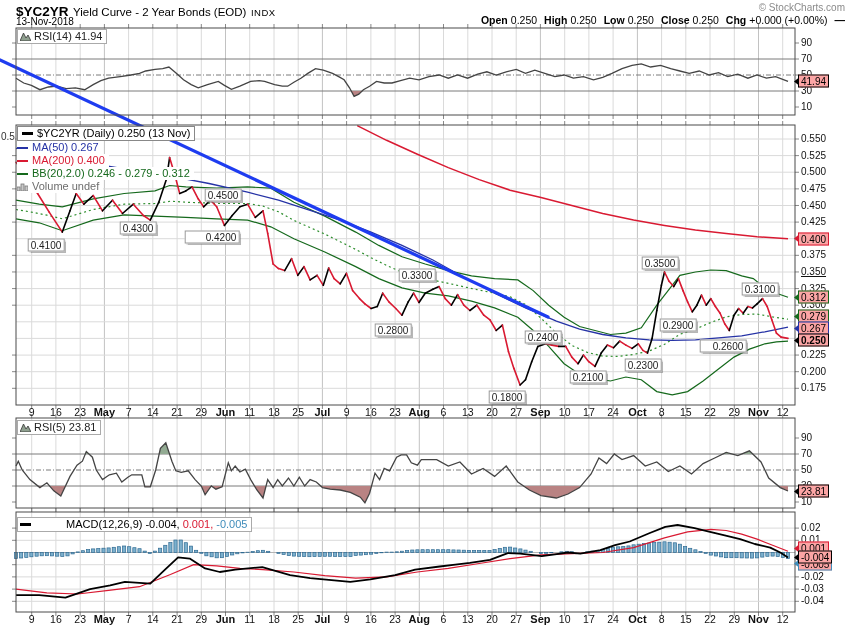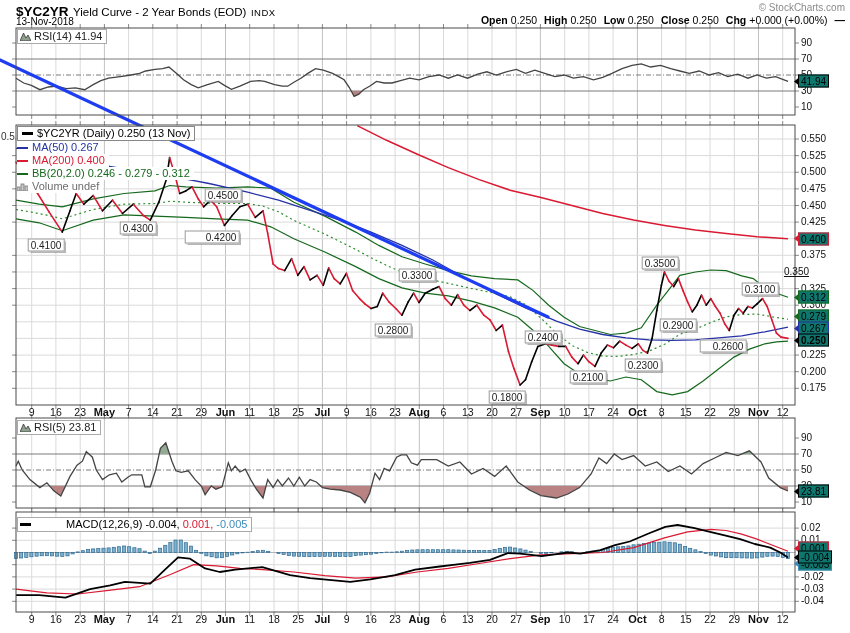--- a/index.html
+++ b/index.html
@@ -12,21 +12,21 @@
   .title-desc{font-size:11.5px;color:#000;}
   .title-suffix{font-size:9.5px;color:#000;letter-spacing:.5px;}
   .date-lbl{font-size:10px;color:#000;}
   .copyright{font-size:10px;color:#8a8a8a;}
   .quote{font-size:10.5px;color:#000;}
   .quote b{font-weight:bold;margin-left:7px;}
   .quote .qv{margin-left:3px;}
   .axl{font-size:10px;color:#111;line-height:10px;}
   .xl{font-size:10.5px;color:#111;transform:translateX(-50%);}
   .xl.bold{font-weight:bold;font-size:11px;}
-  .vbox{position:absolute;left:798px;background:#0f766e;border:1px solid #000;
+  .vbox{position:absolute;left:798px;background:#fca5a5;border:1px solid #000;
         font-size:10px;line-height:11px;padding:0 2px;transform:translateY(-50%);}
   .varr{position:absolute;left:-5px;top:50%;transform:translateY(-50%);width:0;height:0;
         border-top:4px solid transparent;border-bottom:4px solid transparent;
         border-right-width:5px;border-right-style:solid;}
   .ann{position:absolute;border:1px solid #999;background:#fff;font-size:10px;line-height:11px;
        padding:0 2px;transform:translate(-50%,-50%);box-shadow:1px 1px 1px rgba(110,110,110,.5);color:#222;}
   .legend-box{position:absolute;background:#fff;border:1px solid #aaa;font-size:11px;
        padding:0 4px 1px 2px;color:#222;display:flex;align-items:center;gap:3px;}
   .leg-row{display:flex;align-items:center;gap:4px;font-size:11px;line-height:13px;background:#fff;width:max-content;padding-right:4px;}
   .dash{display:inline-block;width:11px;height:2px;}
@@ -876,21 +876,21 @@
     <div class="abs axl" style="left:801px;top:70.0px;">50</div>
     <div class="abs axl" style="left:801px;top:86.0px;">30</div>
     <div class="abs axl" style="left:801px;top:102.0px;">10</div>
     <div class="abs axl" style="left:801px;top:134.0px;">0.550</div>
     <div class="abs axl" style="left:801px;top:150.6px;">0.525</div>
     <div class="abs axl" style="left:801px;top:167.2px;">0.500</div>
     <div class="abs axl" style="left:801px;top:183.9px;">0.475</div>
     <div class="abs axl" style="left:801px;top:200.5px;">0.450</div>
     <div class="abs axl" style="left:801px;top:217.1px;">0.425</div>
     <div class="abs axl" style="left:801px;top:250.3px;">0.375</div>
-    <div class="abs axl" style="left:784px;top:267.0px;text-decoration:underline;">0.350</div>
+    <div class="abs axl" style="left:801px;top:267.0px;text-decoration:underline;">0.350</div>
     <div class="abs axl" style="left:801px;top:283.6px;">0.325</div>
     <div class="abs axl" style="left:801px;top:300.2px;">0.300</div>
     <div class="abs axl" style="left:801px;top:350.1px;">0.225</div>
     <div class="abs axl" style="left:801px;top:366.7px;">0.200</div>
     <div class="abs axl" style="left:801px;top:383.3px;">0.175</div>
     <div class="abs axl" style="left:801px;top:433.0px;">90</div>
     <div class="abs axl" style="left:801px;top:449.0px;">70</div>
     <div class="abs axl" style="left:801px;top:465.0px;">50</div>
     <div class="abs axl" style="left:801px;top:481.0px;">30</div>
     <div class="abs axl" style="left:801px;top:497.0px;">10</div>

